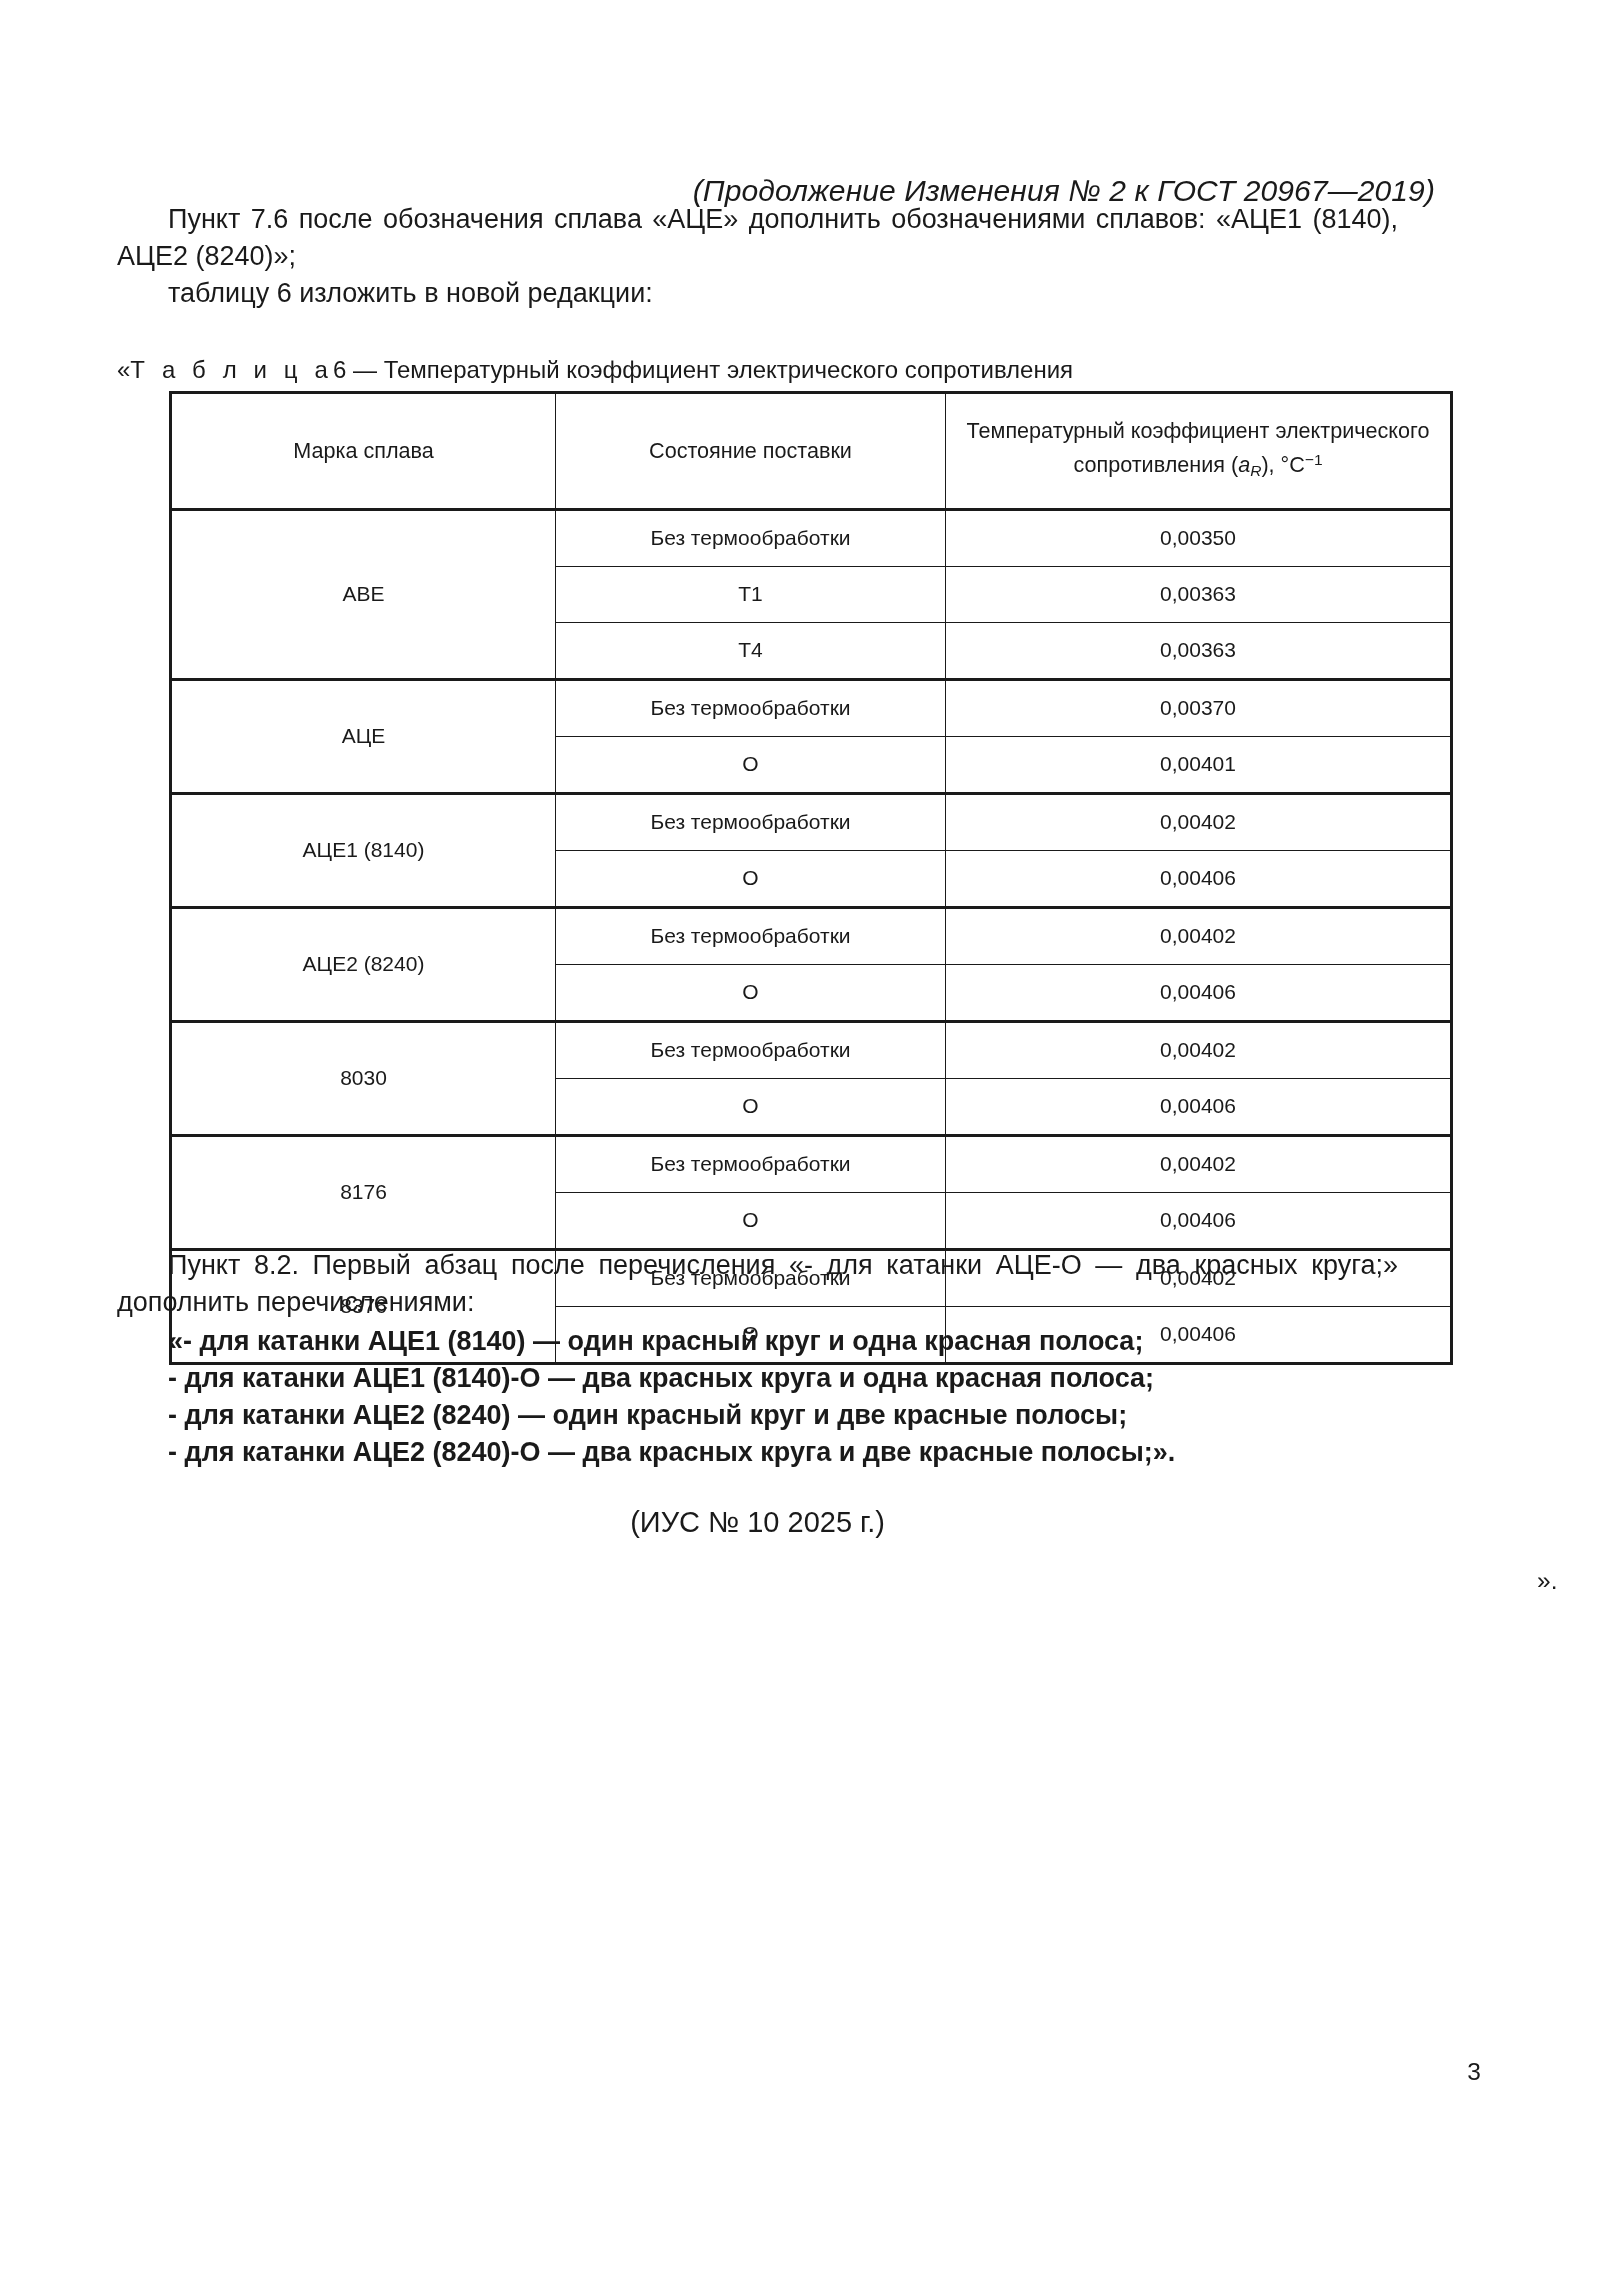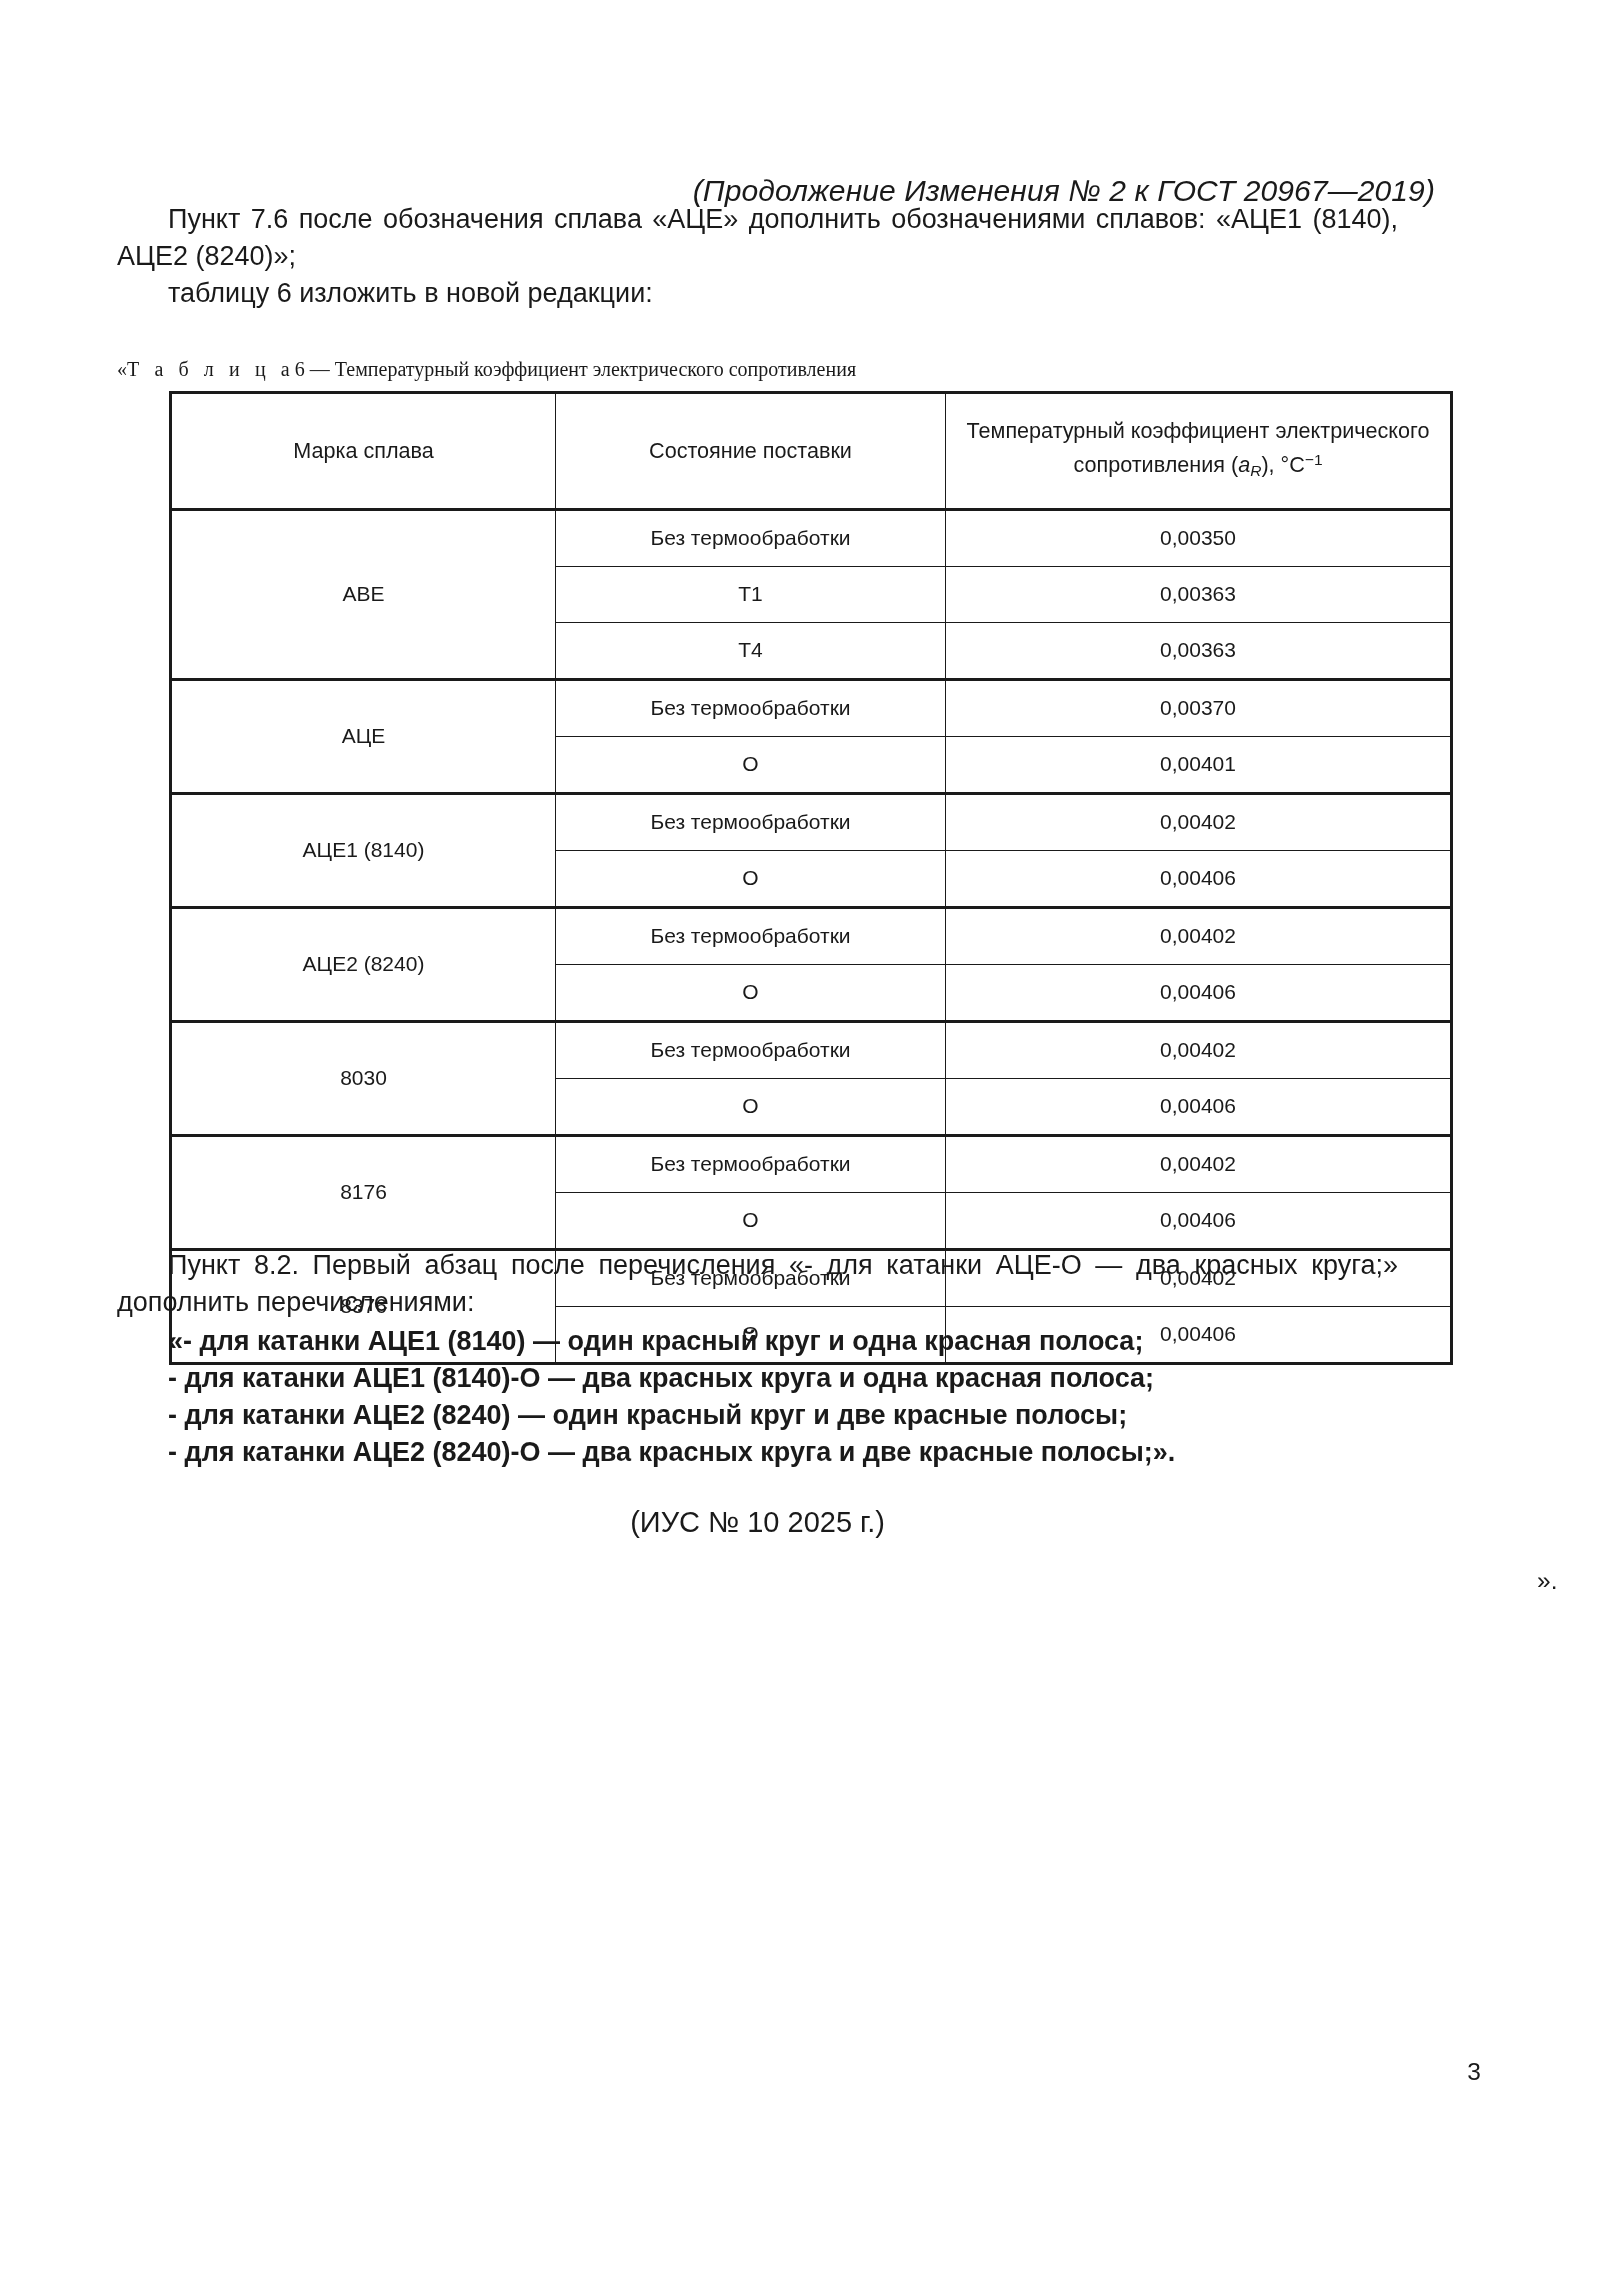--- a/index.html
+++ b/index.html
@@ -43,25 +43,24 @@
   p {
     margin: 0;
     font-size: 27px;
     line-height: 37px;
     text-align: justify;
   }
   p.indent { text-indent: 51px; }
 
   .caption {
     margin-top: 41px;
-    font-size: 20px;
+    font-size: 24px;
     line-height: 33px;
     text-align: left;
     white-space: nowrap;
-    font-family: Liberation Serif, serif;
   }
   .sp-title { letter-spacing: 5.1px; }
 
   
   .table-wrap {
     position: absolute;
     left: 133px;
     top: 391px;
     width: 1281px;
     padding-left: 36px;

